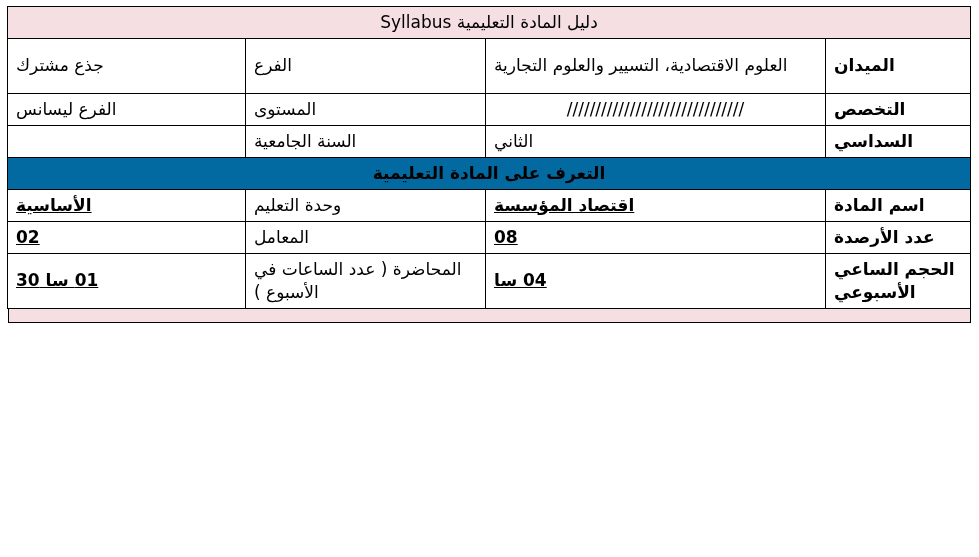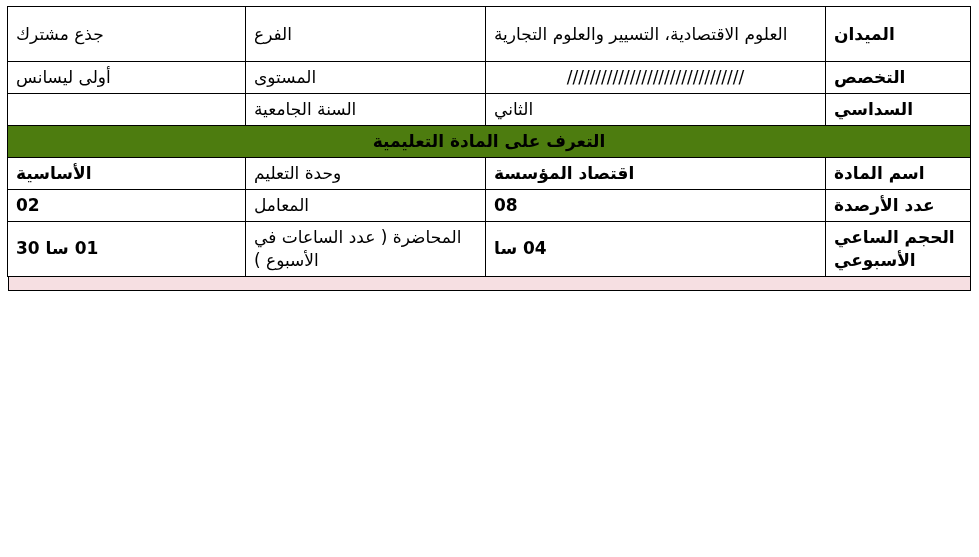--- a/index.html
+++ b/index.html
@@ -39,38 +39,39 @@
     text-align: center;
     font-size: 22px;
     padding: 7px 8px;
   }
   .subtitle-row td {
     text-align: center;
     font-size: 21px;
     padding: 7px 8px;
   }
   .section-row td {
-    background: #4d7c0f;
+    background: #0369a1;
     text-align: center;
     font-weight: bold;
     font-size: 17px;
     padding: 6px 8px;
   }
   .c-right-label {
     font-weight: bold;
     text-align: left;
   }
   .c-center {
     text-align: left;
   }
   .c-right {
     text-align: left;
   }
   .bold {
     font-weight: bold;
+    text-decoration: underline;
   }
   .slashes {
     text-align: center;
     letter-spacing: 0px;
     direction: ltr;
   }
   .tall {
     height: 46px;
   }
   .bottom-strip {
@@ -89,33 +90,36 @@
 <div class="page">
 
   <table class="doc">
     <colgroup>
       <col style="width:145px">
       <col style="width:340px">
       <col style="width:240px">
       <col style="width:238px">
     </colgroup>
     <tbody>
+      <tr class="title-row">
+        <td colspan="4">دليل المادة التعليمية Syllabus</td>
+      </tr>
 
       <tr>
         <td class="c-right-label">الميدان</td>
         <td class="c-right tall">العلوم الاقتصادية، التسيير والعلوم التجارية</td>
         <td class="c-center">الفرع</td>
         <td class="c-center">جذع مشترك</td>
       </tr>
 
       <tr>
         <td class="c-right-label">التخصص</td>
         <td class="slashes">///////////////////////////////</td>
         <td class="c-center">المستوى</td>
-        <td class="c-center">أولى ليسانس</td>
+        <td class="c-center">الفرع ليسانس</td>
       </tr>
 
       <tr>
         <td class="c-right-label">السداسي</td>
         <td class="c-center">الثاني</td>
         <td class="c-center">السنة الجامعية</td>
         <td class="c-center"></td>
       </tr>
 
       <tr class="section-row">

